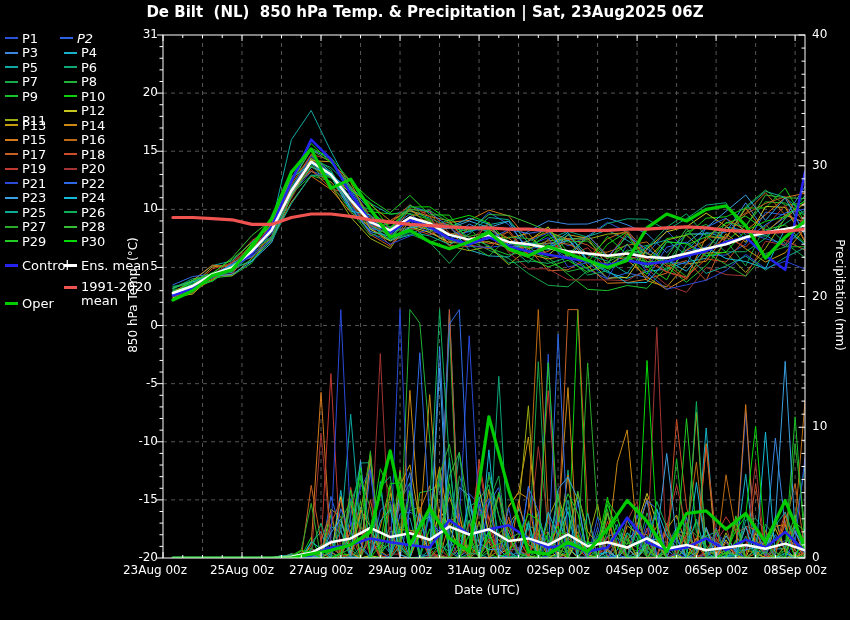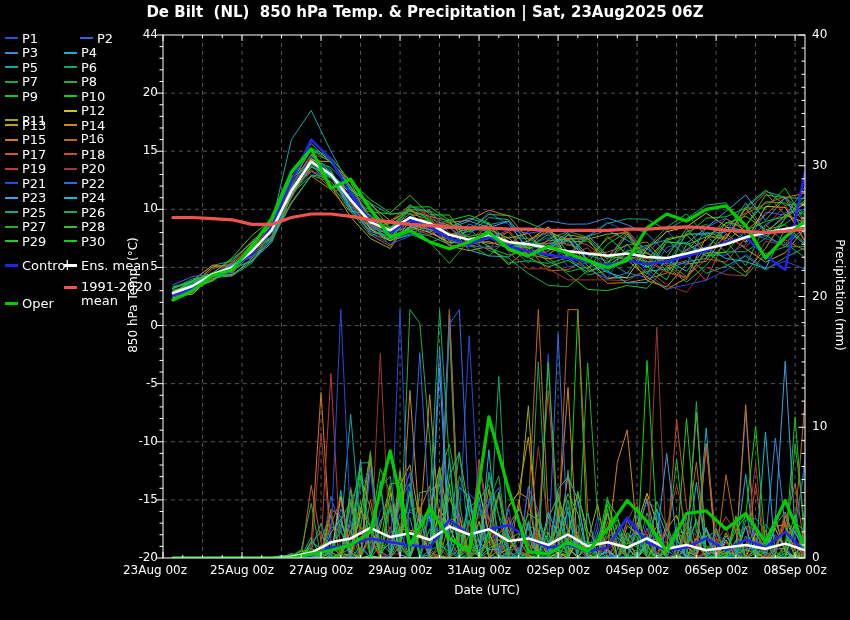--- a/index.html
+++ b/index.html
@@ -287,21 +287,21 @@
     </svg>
   <div class="t" id="title">De Bilt  (NL)  850 hPa Temp. &amp; Precipitation | Sat, 23Aug2025 06Z</div>
   <div class="t axis-label" id="ylab-left">850 hPa Temp. (°C)</div>
   <div class="t axis-label" id="ylab-right">Precipitation (mm)</div>
   <div class="t" id="xlab">Date (UTC)</div>
   <div id="legend">
       <div class="legend-item" style="left: 5px; top: 31px;">
         <span class="swatch" style="height: 2px; background: rgb(42, 82, 216);"></span>
         <span class="lbl">P1</span>
       </div>
-      <div class="legend-item" style="left: 80px; top: 31px;">
+      <div class="legend-item" style="left: 60px; top: 31px; font-style: italic;">
         <span class="swatch" style="height: 2px; background: rgb(42, 98, 226);"></span>
         <span class="lbl">P2</span>
       </div>
       <div class="legend-item" style="left: 5px; top: 45.5px;">
         <span class="swatch" style="height: 2px; background: rgb(58, 134, 224);"></span>
         <span class="lbl">P3</span>
       </div>
       <div class="legend-item" style="left: 64px; top: 45.5px;">
         <span class="swatch" style="height: 2px; background: rgb(23, 178, 200);"></span>
         <span class="lbl">P4</span>
@@ -343,21 +343,21 @@
         <span class="lbl">P13</span>
       </div>
       <div class="legend-item" style="left: 64px; top: 118px;">
         <span class="swatch" style="height: 2px; background: rgb(204, 138, 20);"></span>
         <span class="lbl">P14</span>
       </div>
       <div class="legend-item" style="left: 5px; top: 132.5px;">
         <span class="swatch" style="height: 2px; background: rgb(212, 121, 28);"></span>
         <span class="lbl">P15</span>
       </div>
-      <div class="legend-item" style="left: 64px; top: 132.5px; font-family: Liberation Mono, monospace;">
+      <div class="legend-item" style="left: 64px; top: 132.5px;">
         <span class="swatch" style="height: 2px; background: rgb(189, 106, 18);"></span>
         <span class="lbl">P16</span>
       </div>
       <div class="legend-item" style="left: 5px; top: 147px;">
         <span class="swatch" style="height: 2px; background: rgb(198, 95, 36);"></span>
         <span class="lbl">P17</span>
       </div>
       <div class="legend-item" style="left: 64px; top: 147px;">
         <span class="swatch" style="height: 2px; background: rgb(204, 76, 40);"></span>
         <span class="lbl">P18</span>
@@ -421,21 +421,21 @@
       <div class="legend-item" style="left: 64px; top: 280.4px; align-items: flex-start;">
         <span class="swatch" style="height: 3px; background: rgb(239, 83, 80); margin-top: 6px;"></span>
         <span class="lbl2">1991-2020<br>mean</span>
       </div>
       <div class="legend-item" style="left: 5px; top: 296.35px;">
         <span class="swatch" style="height: 3px; background: rgb(0, 204, 0);"></span>
         <span class="lbl">Oper</span>
       </div>
     </div>
   <div id="tick-labels">
-      <div class="t tick-label yl" style="left: 116px; top: 27px;">44</div>
+      <div class="t tick-label yl" style="left: 116px; top: 27px;">31</div>
       <div class="t tick-label yl" style="left: 116px; top: 85.1111px;">20</div>
       <div class="t tick-label yl" style="left: 116px; top: 143.222px;">15</div>
       <div class="t tick-label yl" style="left: 116px; top: 201.333px;">10</div>
       <div class="t tick-label yl" style="left: 116px; top: 259.444px;">5</div>
       <div class="t tick-label yl" style="left: 116px; top: 317.556px;">0</div>
       <div class="t tick-label yl" style="left: 116px; top: 375.667px;">-5</div>
       <div class="t tick-label yl" style="left: 116px; top: 433.778px;">-10</div>
       <div class="t tick-label yl" style="left: 116px; top: 491.889px;">-15</div>
       <div class="t tick-label yl" style="left: 116px; top: 550px;">-20</div>
       <div class="t tick-label yr" style="left: 812px; top: 27px;">40</div>

